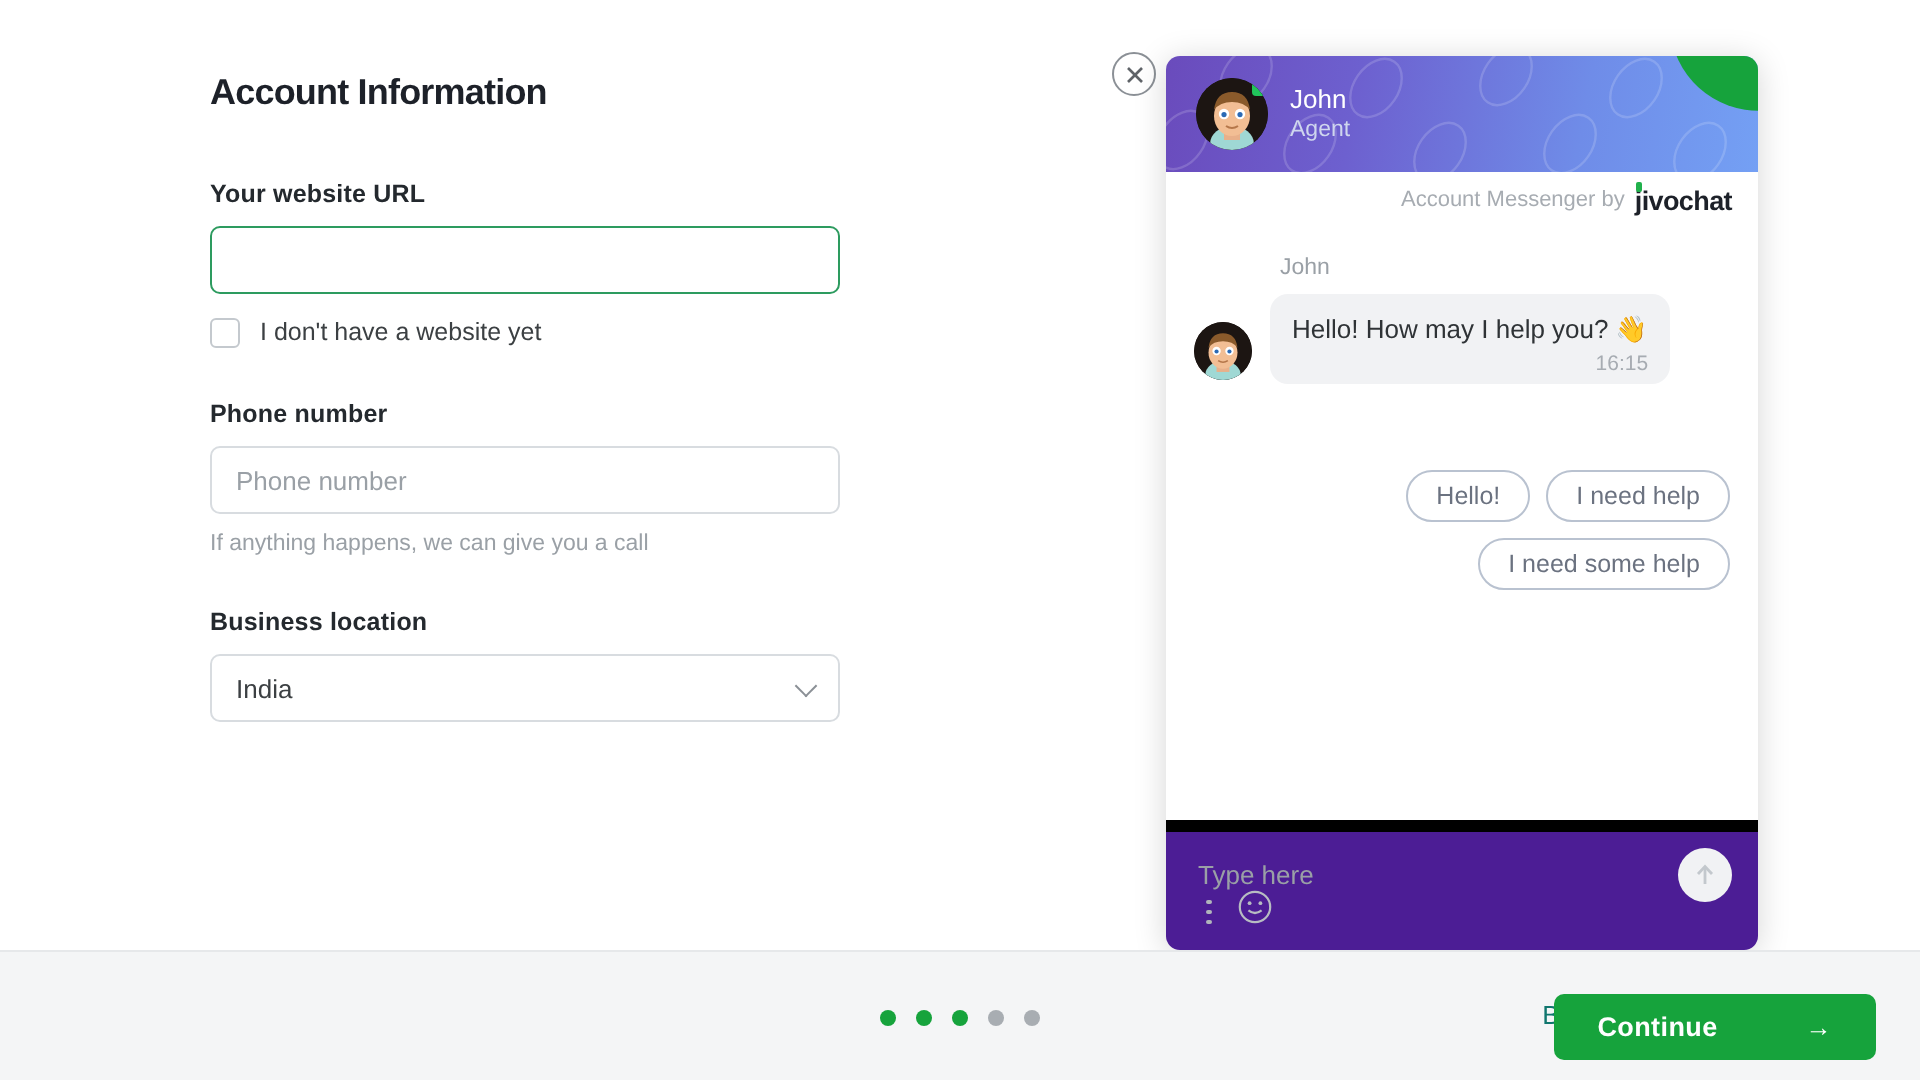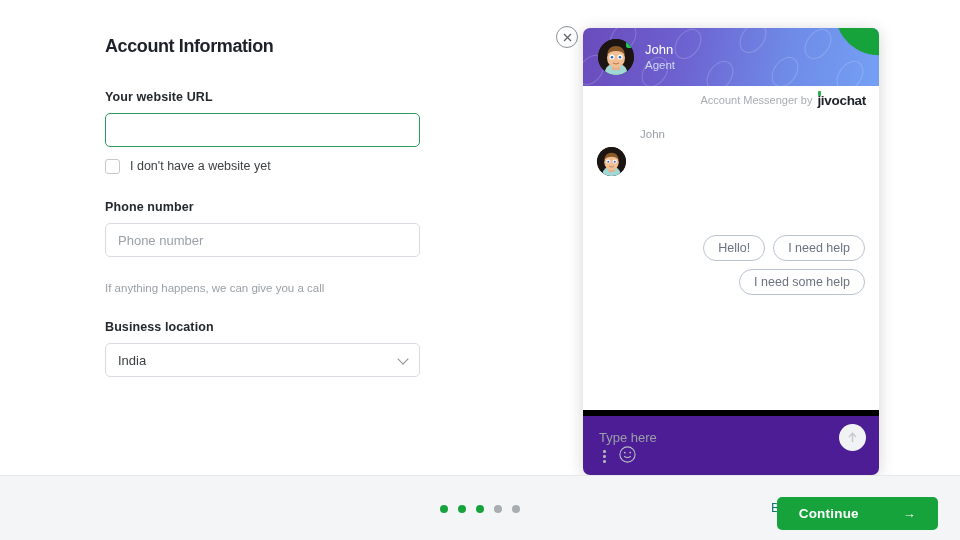--- a/index.html
+++ b/index.html
@@ -24,21 +24,21 @@
   }
   .text-input {
     width: 315px; height: 34px; border-radius: 5px;
     border: 1px solid #d8dce0; background: #fff;
     font-family: "Liberation Sans", sans-serif;
     font-size: 13px; color: #3c4043; padding: 0 12px;
     outline: none;
   }
   .text-input::placeholder { color: #9aa0a6; }
   .text-input.focused { border: 1.5px solid #2d9b5f; }
-  .hint-text { font-size: 11.5px; color: #9aa0a6; margin-top: 25px; }
+  .hint-text { font-size: 11.5px; color: #9aa0a6; margin-top: 9px; }
 
   .checkbox-row { display: flex; align-items: flex-start; margin-top: 12px; }
   .checkbox-box {
     width: 15px; height: 15px; border: 1px solid #c4c9ce;
     border-radius: 3px; background: #fff; flex: none;
   }
   .checkbox-label { font-size: 12.5px; color: #3c4043; margin-left: 10px; }
 
   .select-wrap { position: relative; width: 315px; }
   .select-box {
@@ -273,20 +273,24 @@
             <rect x="14" y="24" width="8" height="7" fill="#e8b08a"></rect>
             <ellipse cx="18" cy="19" rx="9" ry="10" fill="#f2be94"></ellipse>
             <path d="M9 16 Q10 7 18 7 Q26 7 27 16 Q24 12 18 12 Q12 12 9 16Z" fill="#8a5a2b"></path>
             <ellipse cx="14" cy="18" rx="2.6" ry="2.6" fill="#ffffff"></ellipse>
             <ellipse cx="22" cy="18" rx="2.6" ry="2.6" fill="#ffffff"></ellipse>
             <circle cx="14" cy="18.3" r="1.3" fill="#2b6ab5"></circle>
             <circle cx="22" cy="18.3" r="1.3" fill="#2b6ab5"></circle>
             <path d="M15 24 Q18 26 21 24" stroke="#b5774a" stroke-width="1" fill="none"></path>
           </svg>
         </div>
+        <div class="msg-bubble">
+          <div class="msg-text">Hello! How may I help you? 👋</div>
+          <div class="msg-time">16:15</div>
+        </div>
       </div>
 
       <div class="quick-replies">
         <div class="chip">Hello!</div>
         <div class="chip">I need help</div>
         <div class="chip">I need some help</div>
       </div>
     </div>
 
     <div class="chat-footer">

